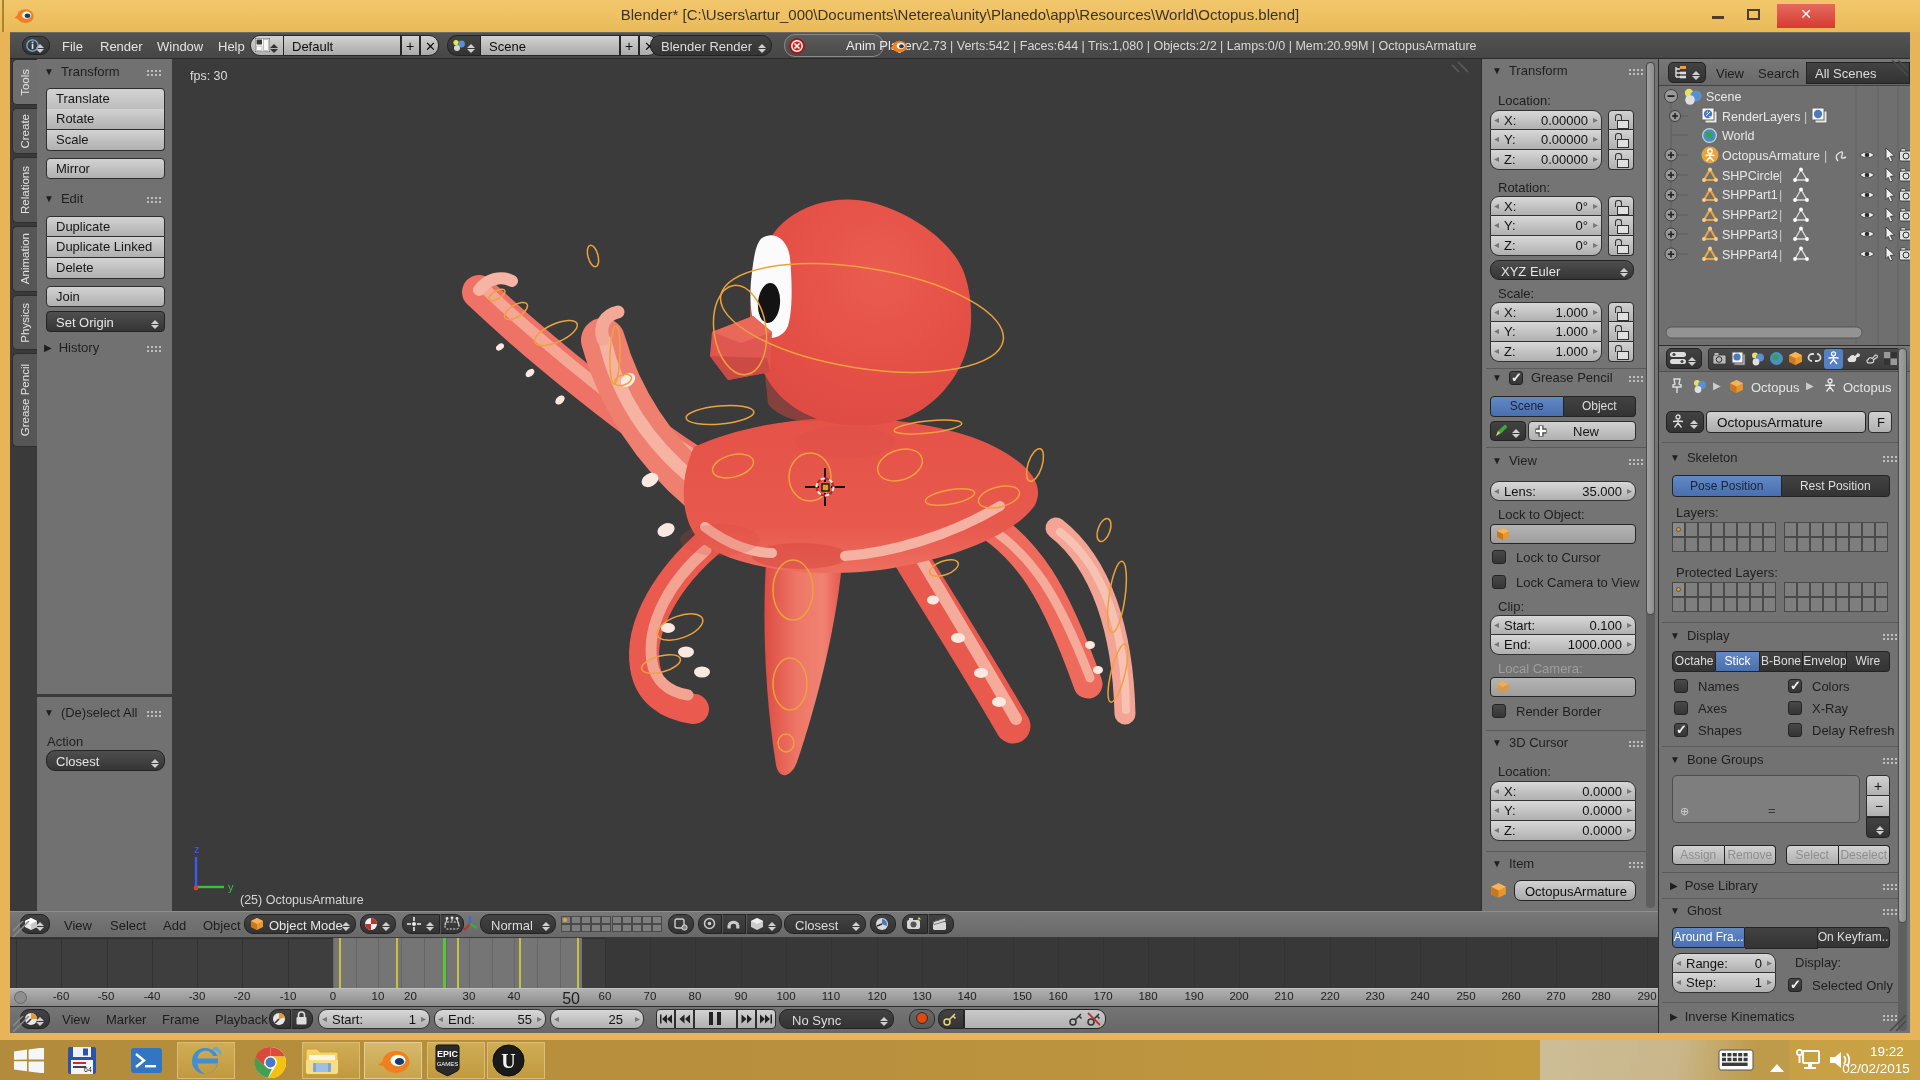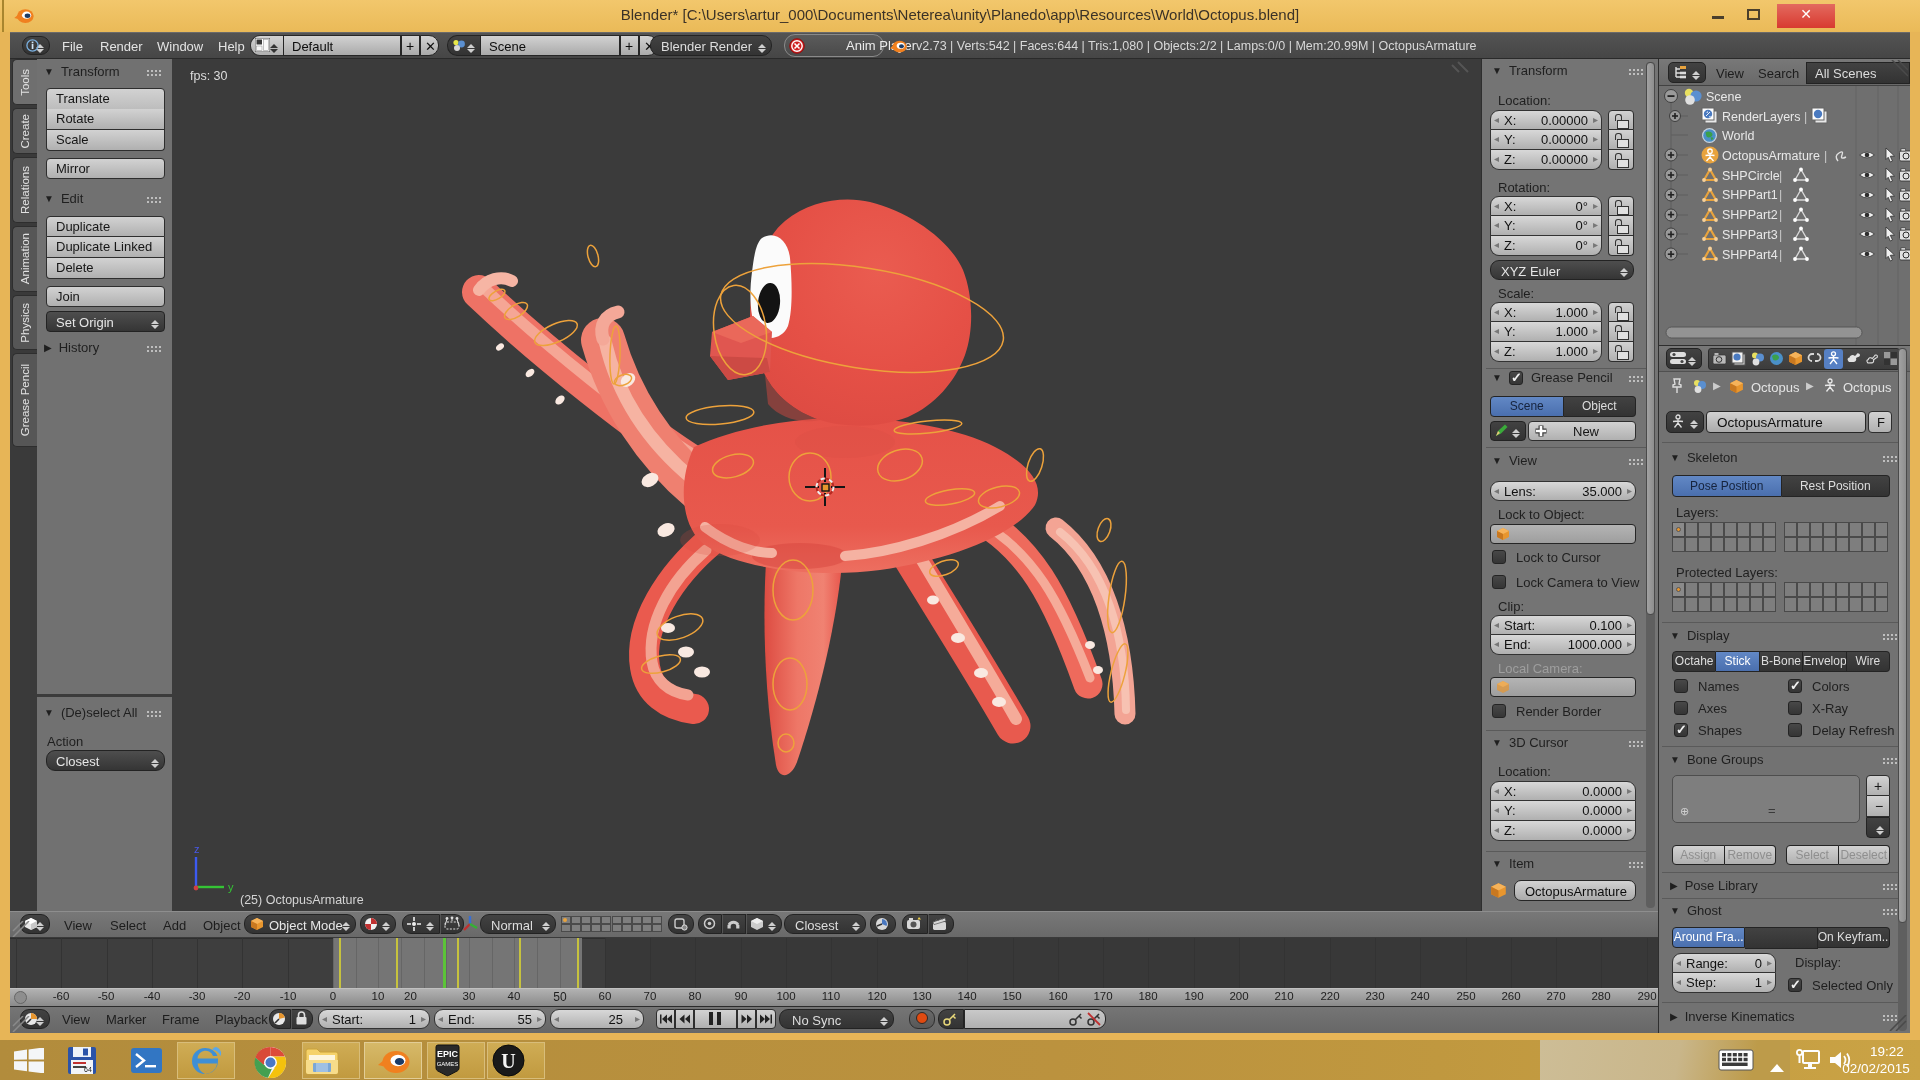--- a/index.html
+++ b/index.html
@@ -558,31 +558,31 @@
 <div class="tx" style="left:86px;top:990px;width:40px;text-align:center;color:#1e1e1e;font-size:11.5px">-50</div>
 <div class="tx" style="left:132px;top:990px;width:40px;text-align:center;color:#1e1e1e;font-size:11.5px">-40</div>
 <div class="tx" style="left:177px;top:990px;width:40px;text-align:center;color:#1e1e1e;font-size:11.5px">-30</div>
 <div class="tx" style="left:222px;top:990px;width:40px;text-align:center;color:#1e1e1e;font-size:11.5px">-20</div>
 <div class="tx" style="left:268px;top:990px;width:40px;text-align:center;color:#1e1e1e;font-size:11.5px">-10</div>
 <div class="tx" style="left:313px;top:990px;width:40px;text-align:center;color:#1e1e1e;font-size:11.5px">0</div>
 <div class="tx" style="left:358px;top:990px;width:40px;text-align:center;color:#1e1e1e;font-size:11.5px">10</div>
 <div class="tx" style="left:404px;top:990px;width:40px;color:#1e1e1e;font-size:11.5px">20</div>
 <div class="tx" style="left:449px;top:990px;width:40px;text-align:center;color:#1e1e1e;font-size:11.5px">30</div>
 <div class="tx" style="left:494px;top:990px;width:40px;text-align:center;color:#1e1e1e;font-size:11.5px">40</div>
-<div class="tx" style="left:540px;top:990px;width:40px;text-align:center;color:#1e1e1e;font-size:12px">50</div>
+<div class="tx" style="left:540px;top:990px;width:40px;text-align:right;color:#1e1e1e;font-size:16px">50</div>
 <div class="tx" style="left:585px;top:990px;width:40px;text-align:center;color:#1e1e1e;font-size:11.5px">60</div>
 <div class="tx" style="left:630px;top:990px;width:40px;text-align:center;color:#1e1e1e;font-size:11.5px">70</div>
 <div class="tx" style="left:675px;top:990px;width:40px;text-align:center;color:#1e1e1e;font-size:11.5px">80</div>
 <div class="tx" style="left:721px;top:990px;width:40px;text-align:center;color:#1e1e1e;font-size:11.5px">90</div>
 <div class="tx" style="left:766px;top:990px;width:40px;text-align:center;color:#1e1e1e;font-size:11.5px">100</div>
 <div class="tx" style="left:811px;top:990px;width:40px;text-align:center;color:#1e1e1e;font-size:11.5px">110</div>
 <div class="tx" style="left:857px;top:990px;width:40px;text-align:center;color:#1e1e1e;font-size:11.5px">120</div>
 <div class="tx" style="left:902px;top:990px;width:40px;text-align:center;color:#1e1e1e;font-size:11.5px">130</div>
 <div class="tx" style="left:947px;top:990px;width:40px;text-align:center;color:#1e1e1e;font-size:11.5px">140</div>
-<div class="tx" style="left:992px;top:990px;width:40px;text-align:center;color:#1e1e1e;font-size:11.5px">150</div>
+<div class="tx" style="left:992px;top:990px;width:40px;text-align:right;color:#1e1e1e;font-size:11.5px">150</div>
 <div class="tx" style="left:1038px;top:990px;width:40px;text-align:center;color:#1e1e1e;font-size:11.5px">160</div>
 <div class="tx" style="left:1083px;top:990px;width:40px;text-align:center;color:#1e1e1e;font-size:11.5px">170</div>
 <div class="tx" style="left:1128px;top:990px;width:40px;text-align:center;color:#1e1e1e;font-size:11.5px">180</div>
 <div class="tx" style="left:1174px;top:990px;width:40px;text-align:center;color:#1e1e1e;font-size:11.5px">190</div>
 <div class="tx" style="left:1219px;top:990px;width:40px;text-align:center;color:#1e1e1e;font-size:11.5px">200</div>
 <div class="tx" style="left:1264px;top:990px;width:40px;text-align:center;color:#1e1e1e;font-size:11.5px">210</div>
 <div class="tx" style="left:1310px;top:990px;width:40px;text-align:center;color:#1e1e1e;font-size:11.5px">220</div>
 <div class="tx" style="left:1355px;top:990px;width:40px;text-align:center;color:#1e1e1e;font-size:11.5px">230</div>
 <div class="tx" style="left:1400px;top:990px;width:40px;text-align:center;color:#1e1e1e;font-size:11.5px">240</div>
 <div class="tx" style="left:1446px;top:990px;width:40px;text-align:center;color:#1e1e1e;font-size:11.5px">250</div>

